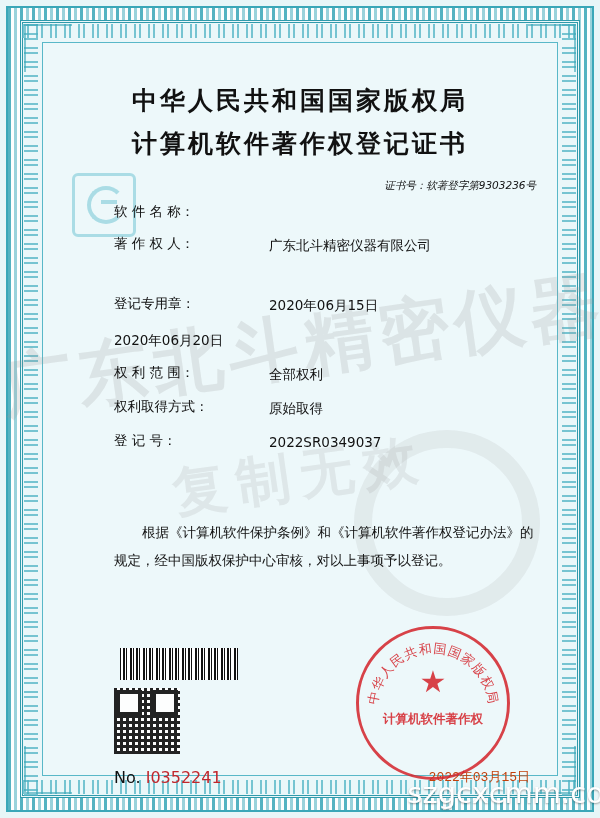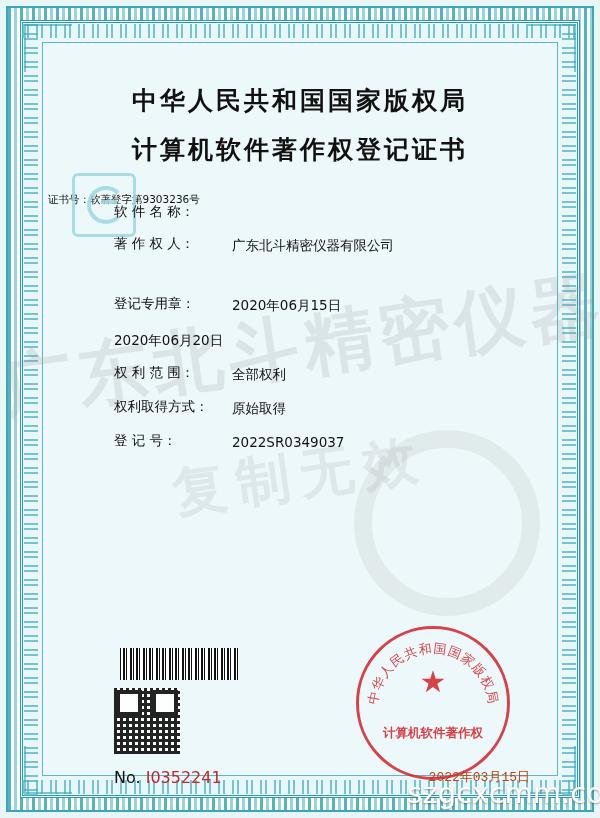--- a/index.html
+++ b/index.html
@@ -134,33 +134,35 @@
     text-align: center;
     margin-top: 36px;
     font-size: 25px;
     font-weight: bold;
     letter-spacing: 3px;
     color: #111;
     font-family: "DejaVu Sans", sans-serif;
   }
   .title2 {
     text-align: center;
-    margin-top: 16px;
+    margin-top: 10px;
     font-size: 25px;
     font-weight: bold;
     letter-spacing: 3px;
     color: #111;
     font-family: Liberation Serif, serif;
   }
   .cert-no {
-    margin-top: 27px;
+    text-align: right;
+    margin-top: 19px;
     padding-right: 16px;
     font-size: 10.5px;
     color: #111;
     font-family: "DejaVu Sans", sans-serif;
+    font-style: italic;
   }
 
   .logo {
     position: absolute;
     left: 24px;
     top: 125px;
     width: 58px;
     height: 58px;
     border: 3px solid #9fd8e2;
     border-radius: 6px;
@@ -187,20 +189,21 @@
     top: 155px;
     width: 420px;
     font-family: "DejaVu Sans", sans-serif;
   }
   .row {
     display: flex;
     align-items: flex-start;
     margin-bottom: 14px;
     font-size: 13.5px;
     color: #111;
+    gap: 37px;
   }
   .row .lbl {
     width: 118px;
     flex: 0 0 118px;
     letter-spacing: 0px;
     white-space: nowrap;
   }
   .row .val {
     flex: 1;
     line-height: 1.5;
@@ -315,21 +318,20 @@
     width: 30px;
     text-align: center;
   }
   .seal .l1, .seal .l2 {
     position: absolute;
     left: 0; right: 0;
     text-align: center;
     font-size: 12.5px;
     font-family: "DejaVu Sans", sans-serif;
     font-weight: bold;
-    margin-top: 14px;
   }
   .seal .l1 { top: 82px; }
   .seal .l2 { top: 100px; }
 
   
   .site-wm {
     position: absolute;
     right: -4px;
     bottom: 8px;
     font-size: 29px;
@@ -407,20 +409,24 @@
         <div class="val">原始取得</div>
       </div>
 
       <div class="row">
         <div class="lbl">登 记 号：</div>
         <div class="val">2022SR0349037</div>
       </div>
 
     </div>
 
+    <div class="para">
+      <span class="indent">根据《计算机软件保护条例》和《计算机软件著作权登记办法》的</span>
+      <span>规定，经中国版权保护中心审核，对以上事项予以登记。</span>
+    </div>
 
     <div class="barcode"></div>
     <div class="qr"></div>
 
     <div class="serial">
       <span class="nolabel">No.</span>
       <span>I0352241</span>
     </div>
 
     <div class="issue-date">2022年03月15日</div>

